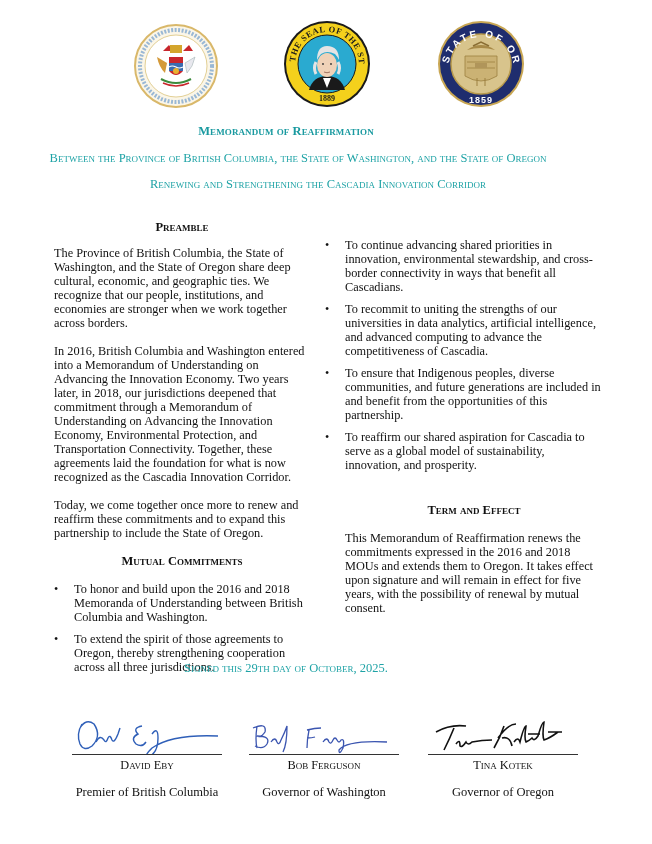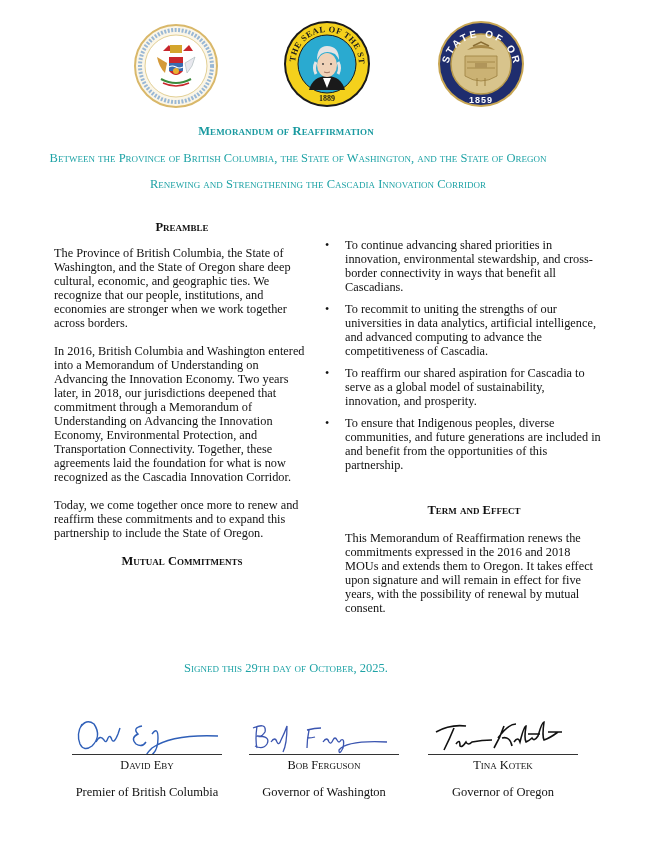--- a/index.html
+++ b/index.html
@@ -120,28 +120,32 @@
 <div class="title">Memorandum of Reaffirmation</div>
 <div class="subtitle s1">Between the Province of British Columbia, the State of Washington, and the State of Oregon</div>
 <div class="subtitle s2">Renewing and Strengthening the Cascadia Innovation Corridor</div>
 
 <div class="col col-left">
   <div class="heading">Preamble</div>
   <p>The Province of British Columbia, the State of Washington, and the State of Oregon share deep cultural, economic, and geographic ties. We recognize that our people, institutions, and economies are stronger when we work together across borders.</p>
   <p>In 2016, British Columbia and Washington entered into a Memorandum of Understanding on Advancing the Innovation Economy. Two years later, in 2018, our jurisdictions deepened that commitment through a Memorandum of Understanding on Advancing the Innovation Economy, Environmental Protection, and Transportation Connectivity. Together, these agreements laid the foundation for what is now recognized as the Cascadia Innovation Corridor.</p>
   <p style="margin-bottom:14px">Today, we come together once more to renew and reaffirm these commitments and to expand this partnership to include the State of Oregon.</p>
   <div class="heading" style="margin-bottom:14px">Mutual Commitments</div>
+  <ul>
+    <li>To honor and build upon the 2016 and 2018 Memoranda of Understanding between British Columbia and Washington.</li>
+    <li>To extend the spirit of those agreements to Oregon, thereby strengthening cooperation across all three jurisdictions.</li>
+  </ul>
 </div>
 
 <div class="col col-right">
   <ul>
     <li>To continue advancing shared priorities in innovation, environmental stewardship, and cross-border connectivity in ways that benefit all Cascadians.</li>
     <li>To recommit to uniting the strengths of our universities in data analytics, artificial intelligence, and advanced computing to advance the competitiveness of Cascadia.</li>
+    <li>To ensure that Indigenous peoples, diverse communities, and future generations are included in and benefit from the opportunities of this partnership.</li>
     <li>To reaffirm our shared aspiration for Cascadia to serve as a global model of sustainability, innovation, and prosperity.</li>
-    <li>To ensure that Indigenous peoples, diverse communities, and future generations are included in and benefit from the opportunities of this partnership.</li>
   </ul>
   <div class="heading" style="margin-top:31px;margin-bottom:14px">Term and Effect</div>
   <p>This Memorandum of Reaffirmation renews the commitments expressed in the 2016 and 2018 MOUs and extends them to Oregon. It takes effect upon signature and will remain in effect for five years, with the possibility of renewal by mutual consent.</p>
 </div>
 
 <div class="signed">Signed this 29th day of October, 2025.</div>
 
 <div class="sig-block sig-1">
   <svg width="150" height="38" viewBox="0 0 150 38">
     <path d="M10 8 q-6 10 -2 20 q4 8 12 2 q10 -10 2 -22 q-8 -6 -14 4" stroke="#2f5fb8" stroke-width="1.4" fill="none"></path>

